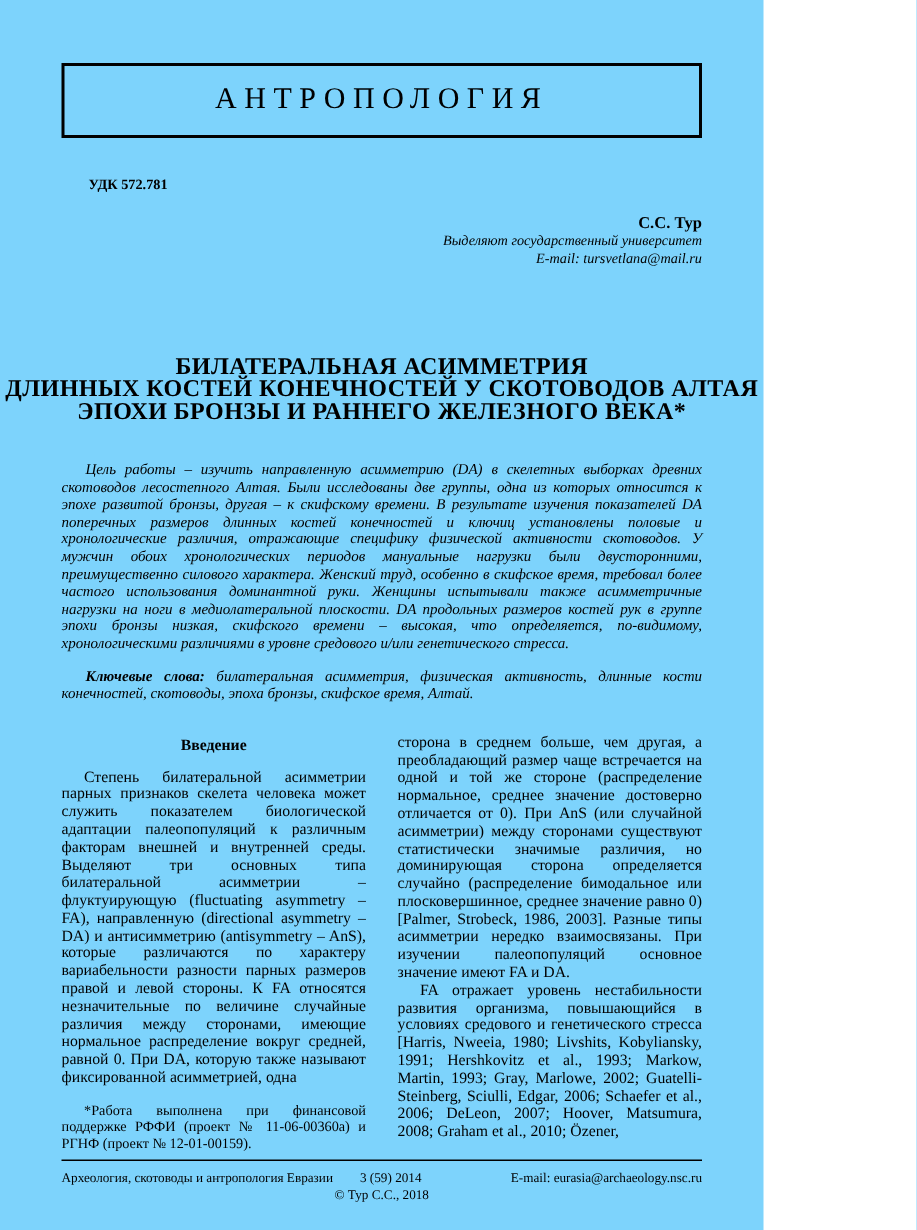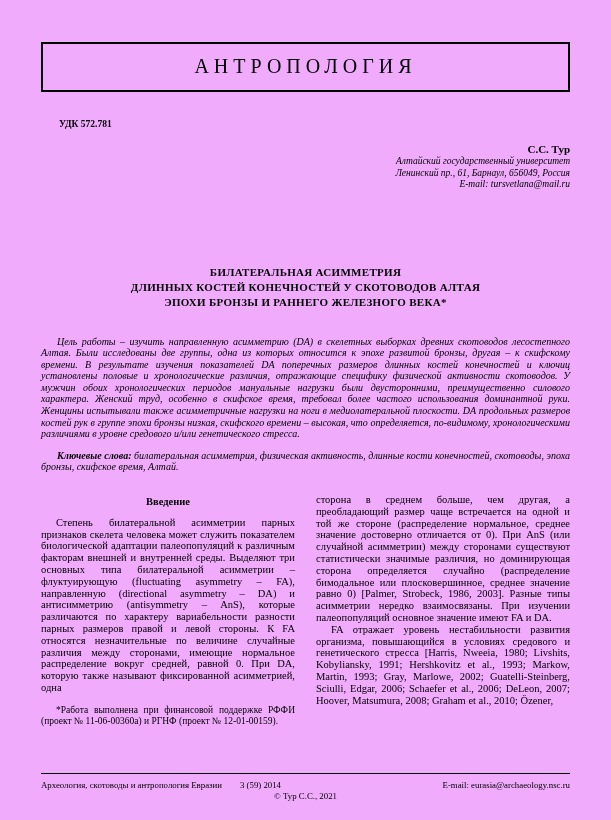--- a/index.html
+++ b/index.html
@@ -1,41 +1,41 @@
 <!DOCTYPE html>
 <html><head>
 <meta charset="utf-8">
 <style>
   html, body { margin: 0; padding: 0; }
   body {
     width: 611px; height: 820px;
     background: #ffffff; color: #000000;
     font-family: "Liberation Serif", serif;
   }
-  .page { position: relative; width: 611px; height: 820px; overflow: hidden; background: #f0abfc; }
+  .page { position: relative; width: 509px; height: 820px; overflow: hidden; background: #7dd3fc; }
 
   .banner {
     margin: 42px 41px 0 41px;
     border: 2px solid #000;
     text-align: center;
     padding: 11px 0 12px 0;
   }
   .banner-title { font-size: 20px; letter-spacing: 5px; }
 
   .udc { margin: 27px 0 0 59px; font-size: 9.5px; font-weight: bold; }
 
   .author-block { margin: 13px 41px 0 41px; text-align: right; }
   .author-name { font-weight: bold; font-size: 11px; line-height: 14px; }
   .author-line { font-style: italic; font-size: 9.5px; line-height: 11.5px; }
 
   .title-block {
-    margin-top: 74px;
+    margin-top: 58px;
     text-align: center;
     font-weight: bold;
-    font-size: 11px;
+    font-size: 16px;
     line-height: 15px;
     letter-spacing: 0.3px;
   }
 
   .abstract {
     margin: 26px 41px 0 41px;
     font-style: italic;
     font-size: 10px;
     line-height: 11.6px;
     text-align: justify;
@@ -70,22 +70,21 @@
 <div class="page">
 
   <div class="banner">
     <div class="banner-title">АНТРОПОЛОГИЯ</div>
   </div>
 
   <div class="udc">УДК 572.781</div>
 
   <div class="author-block">
     <div class="author-name">С.С. Тур</div>
-    <div class="author-line">Алтайский государственный университет</div>
-    <div class="author-line">Ленинский пр., 61, Барнаул, 656049, Россия</div>
+    <div class="author-line">Выделяют государственный университет</div>
     <div class="author-line">E-mail: tursvetlana@mail.ru</div>
   </div>
 
   <div class="title-block">
     <div>БИЛАТЕРАЛЬНАЯ АСИММЕТРИЯ</div>
     <div>ДЛИННЫХ КОСТЕЙ КОНЕЧНОСТЕЙ У СКОТОВОДОВ АЛТАЯ</div>
     <div>ЭПОХИ БРОНЗЫ И РАННЕГО ЖЕЛЕЗНОГО ВЕКА*</div>
   </div>
 
   <div class="abstract">Цель работы – изучить направленную асимметрию (DA) в скелетных выборках древних скотоводов лесостепного Алтая. Были исследованы две группы, одна из которых относится к эпохе развитой бронзы, другая – к скифскому времени. В результате изучения показателей DA поперечных размеров длинных костей конечностей и ключиц установлены половые и хронологические различия, отражающие специфику физической активности скотоводов. У мужчин обоих хронологических периодов мануальные нагрузки были двусторонними, преимущественно силового характера. Женский труд, особенно в скифское время, требовал более частого использования доминантной руки. Женщины испытывали также асимметричные нагрузки на ноги в медиолатеральной плоскости. DA продольных размеров костей рук в группе эпохи бронзы низкая, скифского времени – высокая, что определяется, по-видимому, хронологическими различиями в уровне средового и/или генетического стресса.</div>
@@ -105,16 +104,16 @@
   </div>
 
   <div class="footer">
     <hr class="footer-rule">
     <div class="footer-line1">
       <span class="footer-left">
         <span>Археология, скотоводы и антропология Евразии</span><span class="footer-issue">3 (59) 2014</span>
       </span>
       <span>E-mail: eurasia@archaeology.nsc.ru</span>
     </div>
-    <div class="footer-line2">© Тур С.С., 2021</div>
+    <div class="footer-line2">© Тур С.С., 2018</div>
   </div>
 
 </div>
 
 </body></html>

